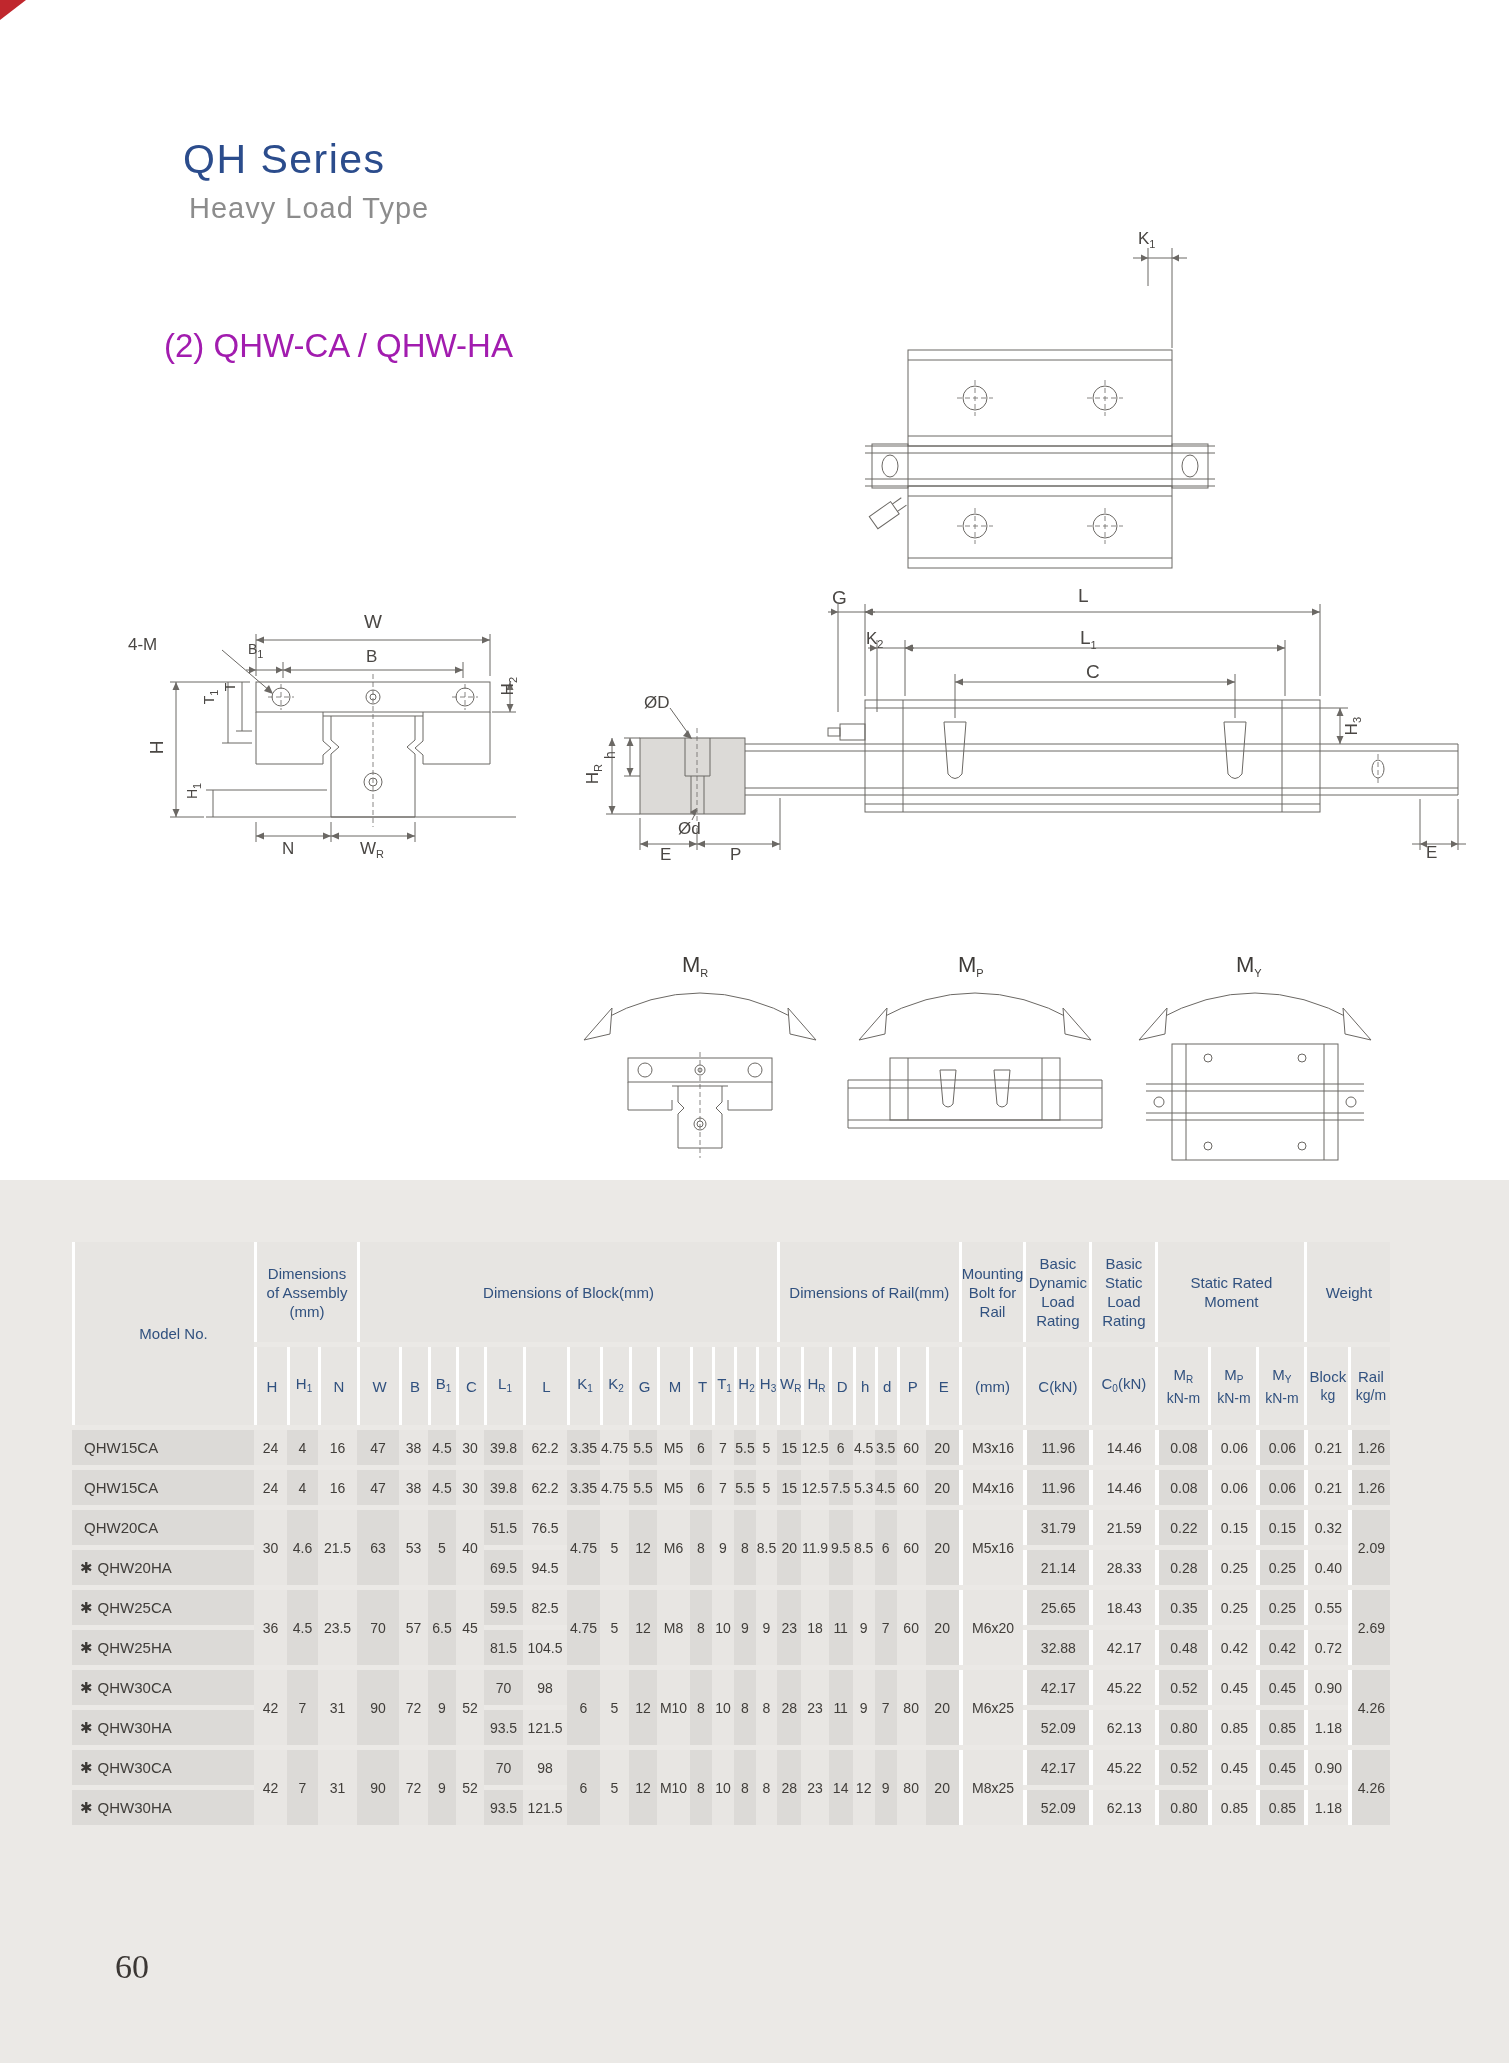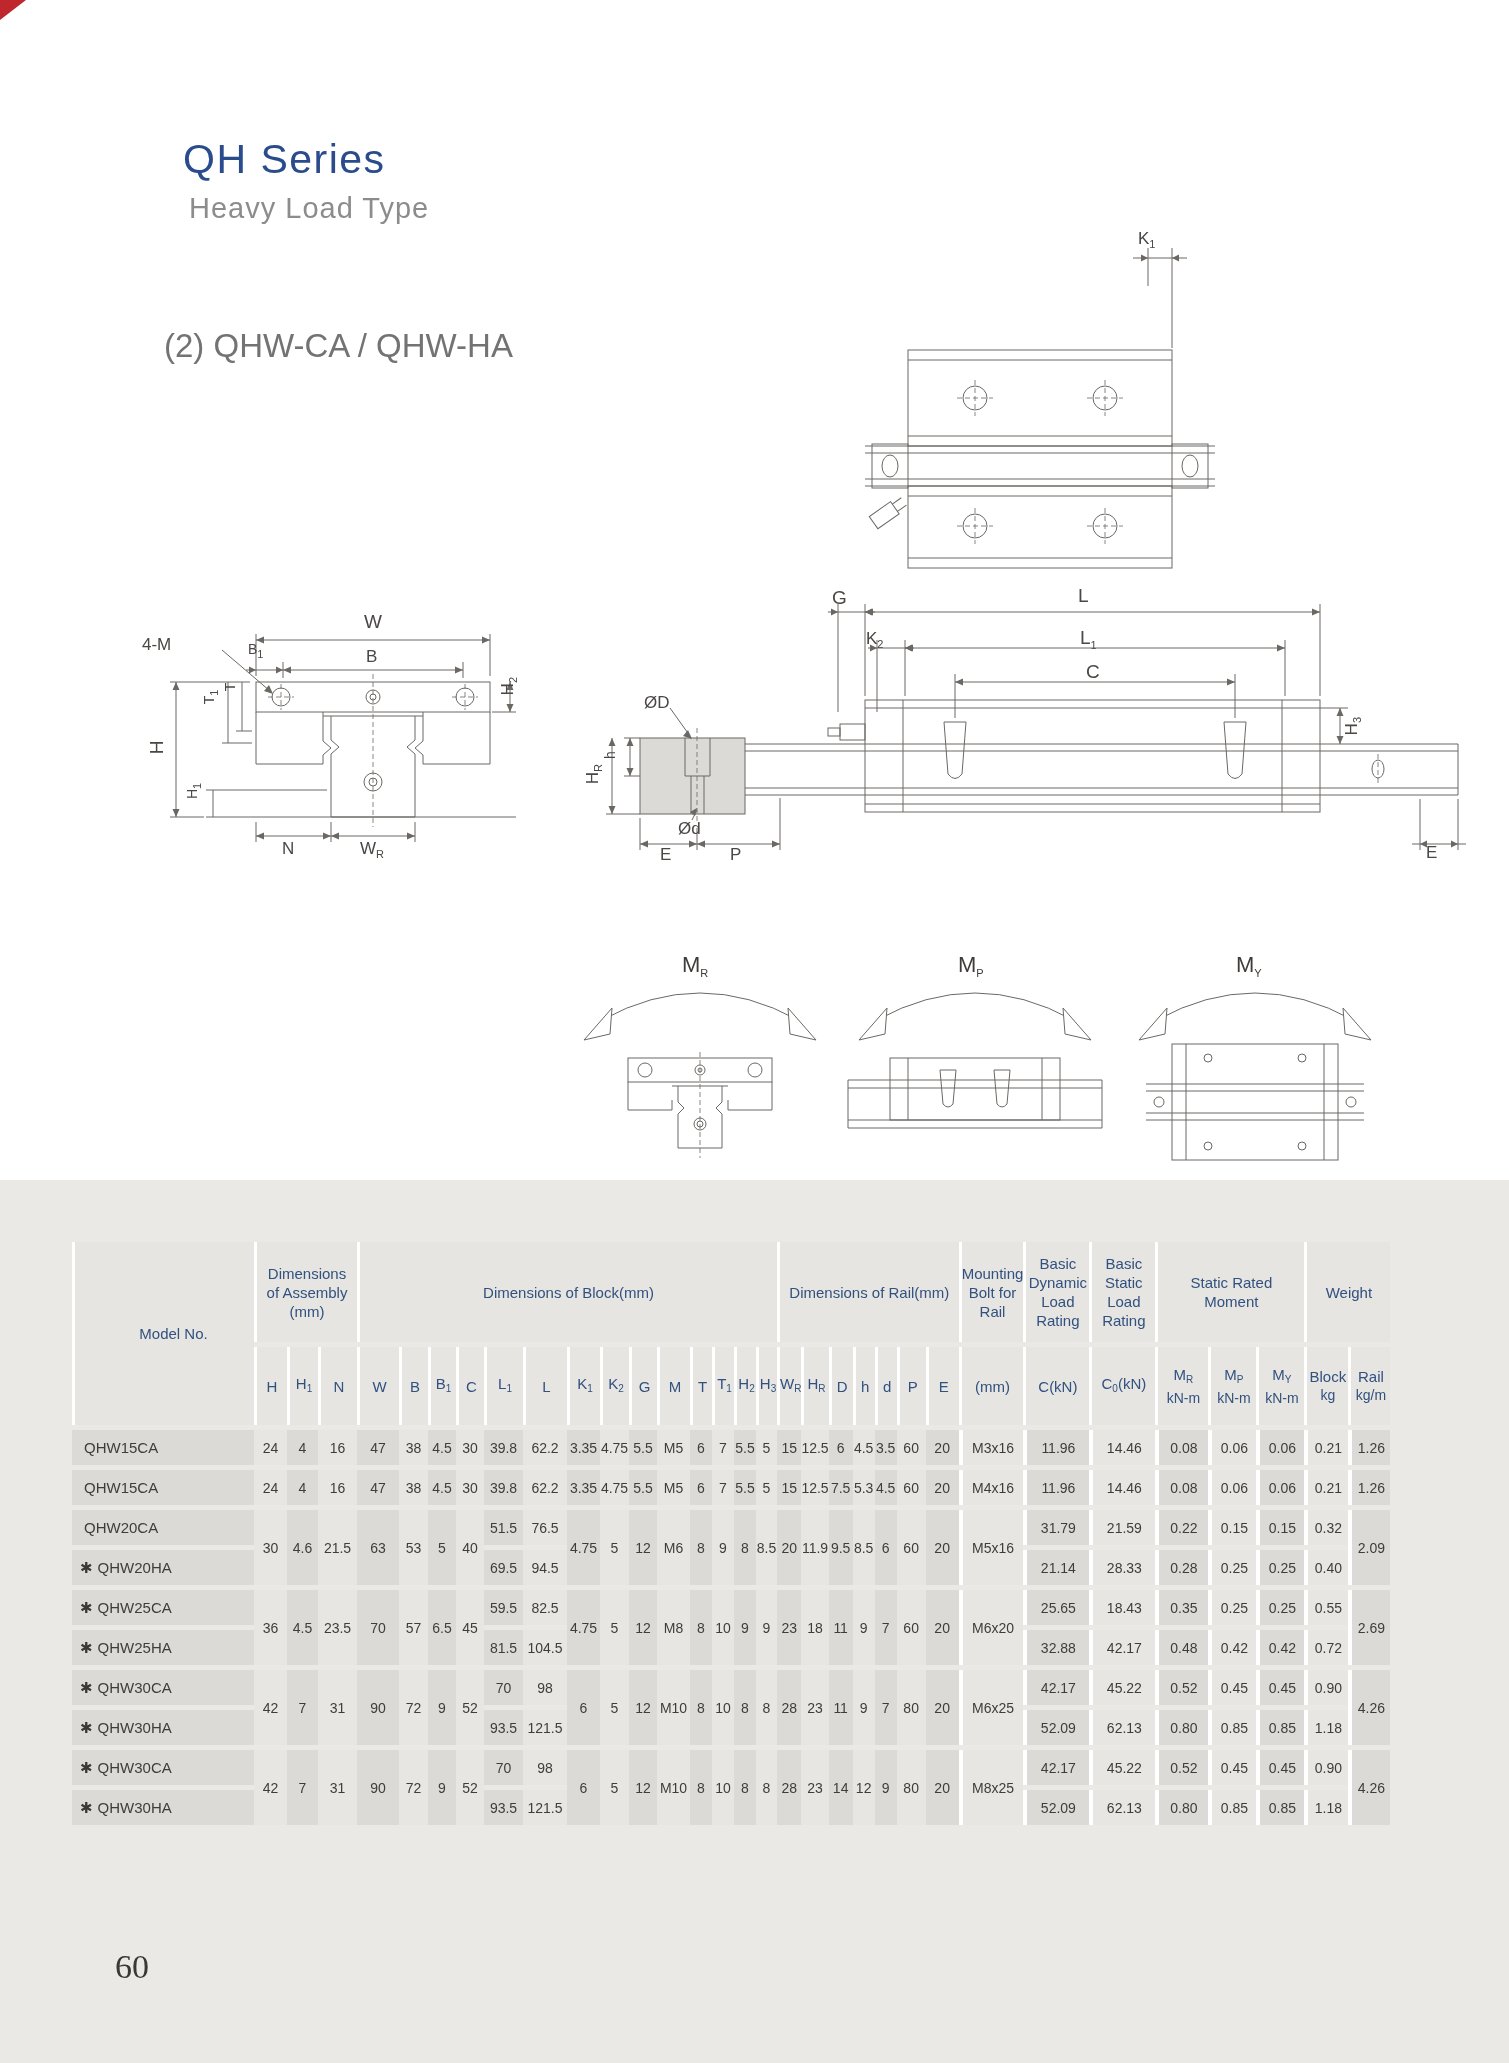--- a/index.html
+++ b/index.html
@@ -2,21 +2,21 @@
 <html><head>
 <meta charset="utf-8">
 <style>
   *{margin:0;padding:0;box-sizing:border-box}
   html,body{width:1509px;height:2063px}
   body{position:relative;background:#ffffff;font-family:"Liberation Sans","DejaVu Sans",sans-serif;color:#3f3c38;overflow:hidden}
   .gray-zone{position:absolute;left:0;top:1180px;width:1509px;height:883px;background:#ebe9e6}
   .corner-mark{position:absolute;left:0;top:0;width:0;height:0;border-top:20px solid #c0272d;border-right:26px solid transparent}
   .title{position:absolute;left:183px;top:136px;font-size:41px;font-weight:normal;color:#2b4c8c;letter-spacing:1.5px}
   .subtitle{position:absolute;left:189px;top:192px;font-size:29px;font-weight:normal;color:#8c8c8c;letter-spacing:1px}
-  .section-heading{position:absolute;left:164px;top:327px;font-size:33px;color:#737373}
+  .section-heading{position:absolute;left:164px;top:327px;font-size:33px;color:#a21caf}
   .drw{position:absolute;overflow:visible}
   .dim{position:absolute;font-size:17px;color:#4a4744;white-space:nowrap;line-height:1}
   .dim sub{font-size:11px}
   .dim.sm{font-size:14px}
   .dim.big{font-size:19px}
   .dim.mom{font-size:22px;color:#3e3b38}
   .dim.rot{transform:rotate(-90deg);transform-origin:center}
   .notes{position:absolute;left:95px;top:1852px;font-size:18px;color:#3a3a38;line-height:36px}
   .pageno{position:absolute;left:115px;top:1948px;font-size:34px;font-family:"Liberation Serif","DejaVu Serif",serif;color:#3b3734}
   
@@ -289,21 +289,21 @@
       <circle cx="742" cy="106" r="4"></circle>
     <circle cx="648" cy="194" r="4"></circle>
       <circle cx="742" cy="194" r="4"></circle>
     <circle cx="599" cy="150" r="5"></circle>
       <circle cx="791" cy="150" r="5"></circle>
   </g>
 </svg>
 
 <div class="dim" style="left:1138px;top:230px">K<sub>1</sub></div>
 
-<div class="dim" style="left:142px;top:636px">4-M</div>
+<div class="dim" style="left:128px;top:636px">4-M</div>
 <div class="dim big" style="left:364px;top:612px">W</div>
 <div class="dim sm" style="left:248px;top:642px">B<sub>1</sub></div>
 <div class="dim" style="left:366px;top:648px">B</div>
 <div class="dim rot" style="left:500px;top:676px">H<sub>2</sub></div>
 <div class="dim rot sm" style="left:204px;top:688px">T<sub>1</sub></div>
 <div class="dim rot sm" style="left:226px;top:680px">T</div>
 <div class="dim rot big" style="left:150px;top:738px">H</div>
 <div class="dim rot sm" style="left:186px;top:782px">H<sub>1</sub></div>
 <div class="dim" style="left:282px;top:840px">N</div>
 <div class="dim" style="left:360px;top:840px">W<sub>R</sub></div>

